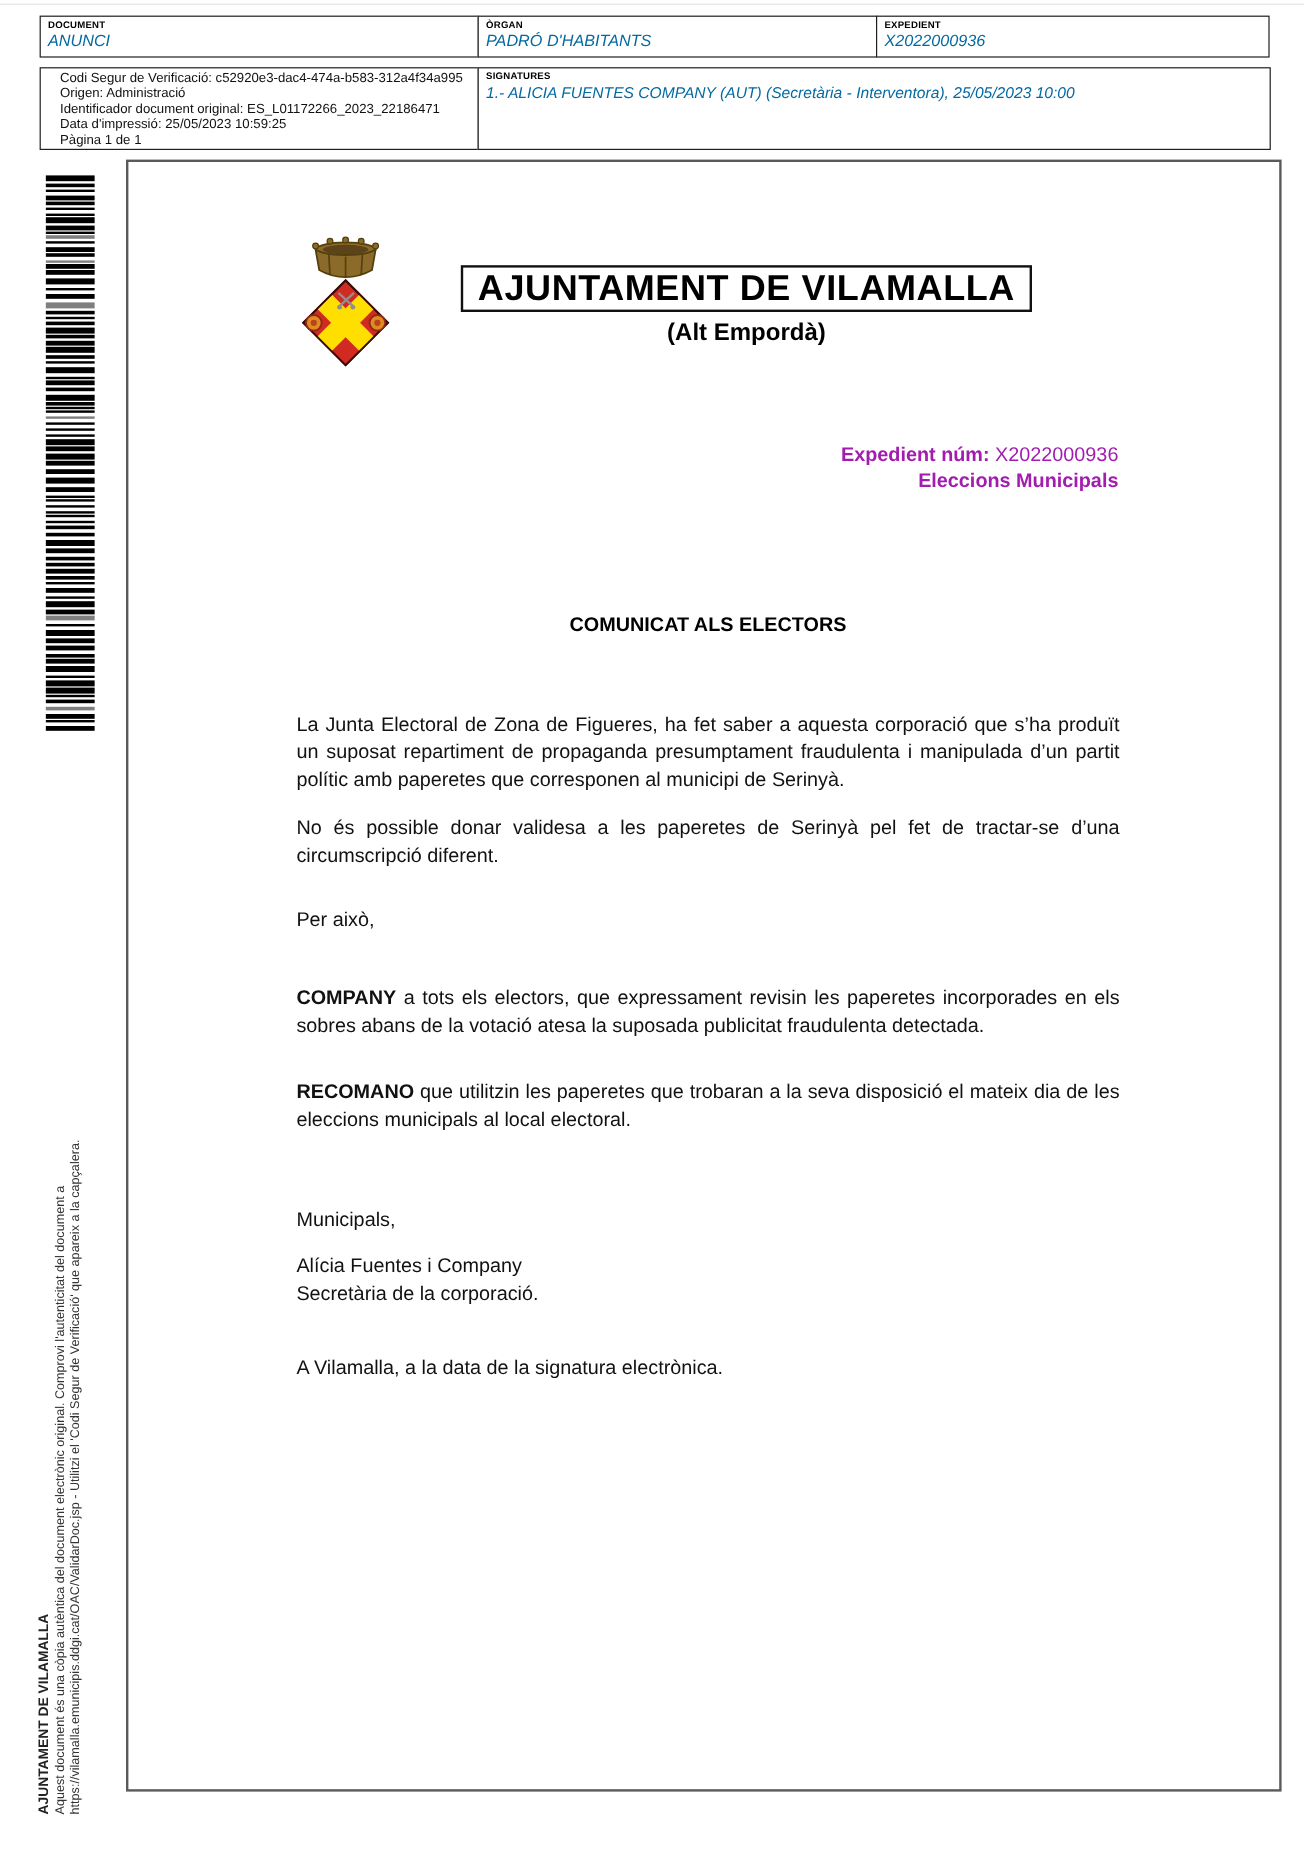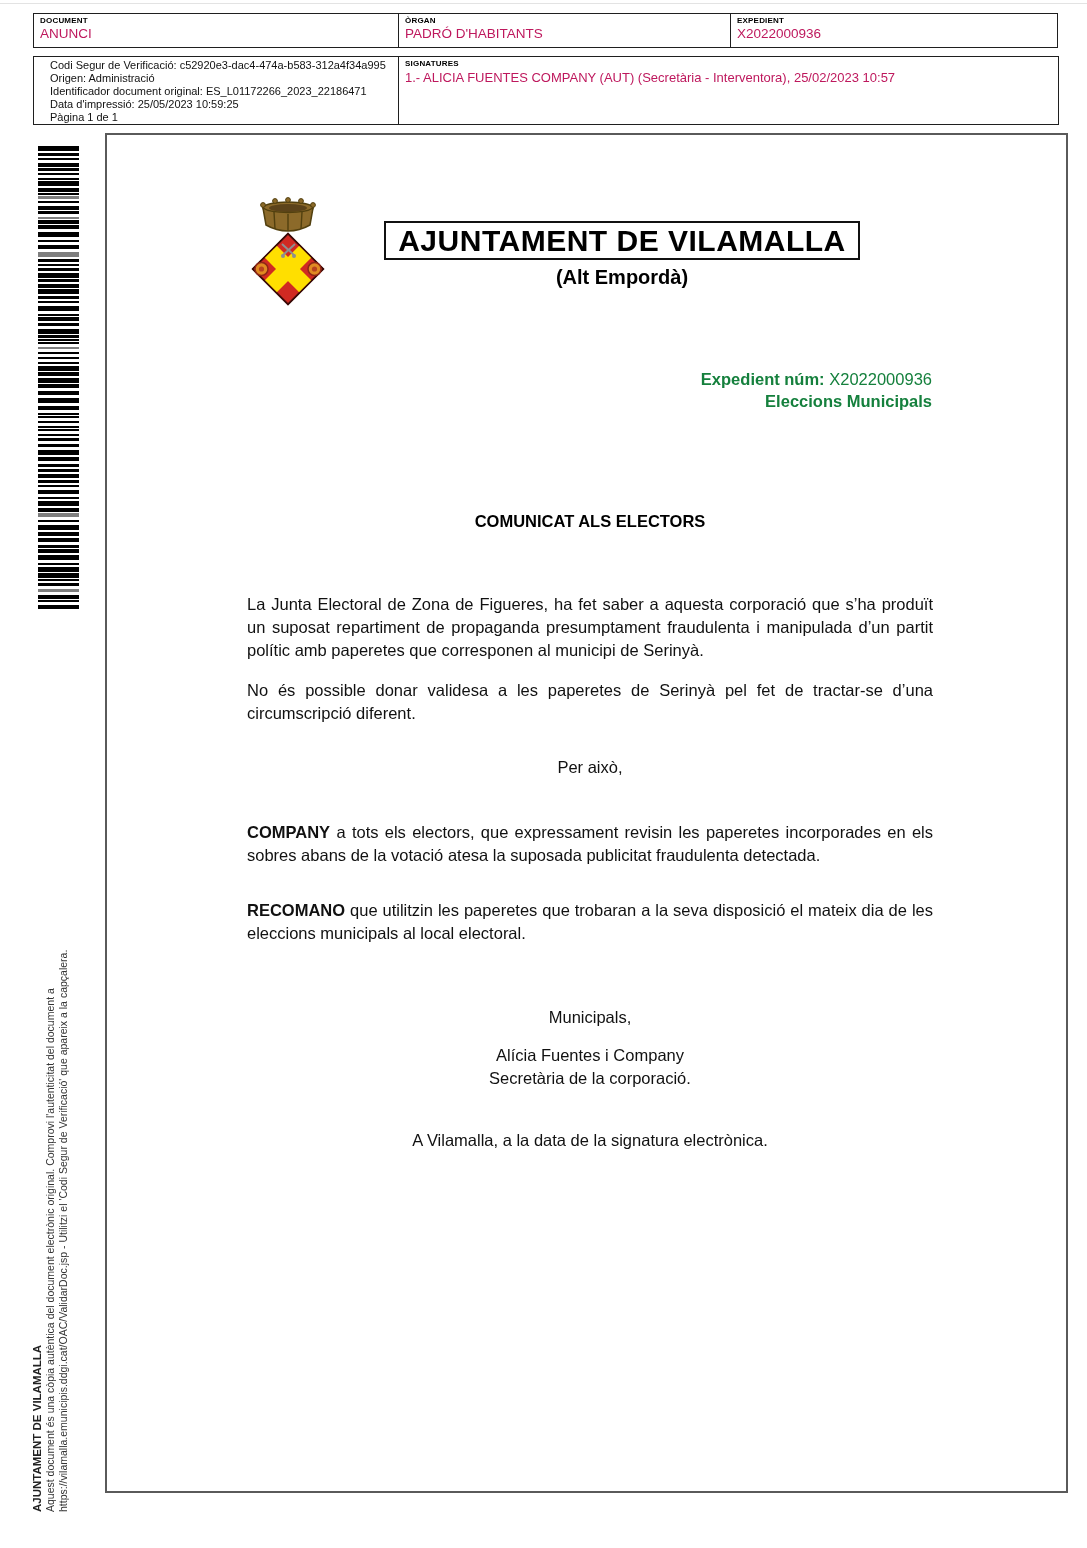--- a/index.html
+++ b/index.html
@@ -7,21 +7,21 @@
           font-family:"Liberation Sans", sans-serif;color:#1a1a1a;overflow:hidden;}
   .topline{position:absolute;left:0;top:3px;width:100%;height:1px;background:#e3e3e3;}
 
   
   .meta-row{position:absolute;left:33px;width:1026px;display:flex;}
   .meta1{top:13px;}
   .meta2{top:56px;}
   .mcell{border:1px solid #1f1f1f;background:#fff;box-sizing:border-box;padding:2px 6px 3px;}
   .mcell+.mcell{margin-left:-1px;}
   .mlabel{font-size:8px;font-weight:bold;letter-spacing:.2px;color:#000;}
-  .mvalue{font-size:13.5px;margin-top:1px;color:#be185d;}
+  .mvalue{font-size:13.5px;margin-top:1px;color:#0369a1;font-style:italic;}
   .m1a{width:366px;height:35px;}
   .m1b{width:333px;height:35px;}
   .m1c{width:328px;height:35px;}
   .m2a{width:366px;height:69px;padding-left:16px;}
   .m2b{width:661px;height:69px;}
   .vline{font-size:11px;line-height:12.9px;color:#111;white-space:nowrap;}
 
   
   .barcode{position:absolute;left:38px;top:146px;width:41px;height:464px;}
 
@@ -39,30 +39,30 @@
   .coat{position:absolute;left:141px;top:58px;width:82px;height:142px;}
 
   .titlebox{position:absolute;left:277px;top:86px;width:476px;height:39px;
             border:2px solid #111;box-sizing:border-box;display:flex;align-items:center;
             justify-content:center;font-weight:bold;font-size:30px;letter-spacing:.5px;
             white-space:nowrap;color:#000;}
   .subtitle{position:absolute;left:277px;top:131px;width:476px;text-align:center;
             font-weight:bold;font-size:20px;color:#000;}
 
   .expedient{position:absolute;left:140px;top:233px;width:685px;text-align:right;
-             font-size:16.5px;font-weight:bold;line-height:22px;color:#15803d;}
+             font-size:16.5px;font-weight:bold;line-height:22px;color:#a21caf;}
   .expedient .nb{font-weight:normal;}
 
   .subject{position:absolute;left:140px;top:377px;width:686px;text-align:center;
            font-size:16.5px;font-weight:bold;color:#000;}
   .subject span{text-underline-offset:3px;}
 
   .bp{position:absolute;left:140px;width:686px;font-size:16.5px;line-height:23px;
       text-align:justify;color:#111;}
-  .bp.nj{text-align:center;}
+  .bp.nj{text-align:left;}
   .lead{font-weight:bold;}
 
   .pfooter{position:absolute;left:0;top:1271px;width:100%;text-align:center;
            font-size:11.5px;color:#222;}
 </style>
 </head>
 <body>
 
 <div class="canvas">
   <div class="topline"></div>
@@ -85,21 +85,21 @@
   <div class="meta-row meta2">
     <div class="mcell m2a">
       <div class="vline">Codi Segur de Verificació: c52920e3-dac4-474a-b583-312a4f34a995</div>
       <div class="vline">Origen: Administració</div>
       <div class="vline">Identificador document original: ES_L01172266_2023_22186471</div>
       <div class="vline">Data d'impressió: 25/05/2023 10:59:25</div>
       <div class="vline">Pàgina 1 de 1</div>
     </div>
     <div class="mcell m2b">
       <div class="mlabel">SIGNATURES</div>
-      <div class="mvalue" style="font-size:13px;margin-top:2px;">1.- ALICIA FUENTES COMPANY (AUT) (Secretària - Interventora), 25/02/2023 10:57</div>
+      <div class="mvalue" style="font-size:13px;margin-top:2px;">1.- ALICIA FUENTES COMPANY (AUT) (Secretària - Interventora), 25/05/2023 10:00</div>
     </div>
   </div>
 
   <svg class="barcode" viewBox="0 0 41 464">
     <g id="barcode-bars" fill="#000">
         <rect x="0" y="0" width="41" height="5"></rect>
         <rect x="0" y="7" width="41" height="3"></rect>
         <rect x="0" y="12" width="41" height="2"></rect>
         <rect x="0" y="17" width="41" height="4"></rect>
         <rect x="0" y="22" width="41" height="3"></rect>

